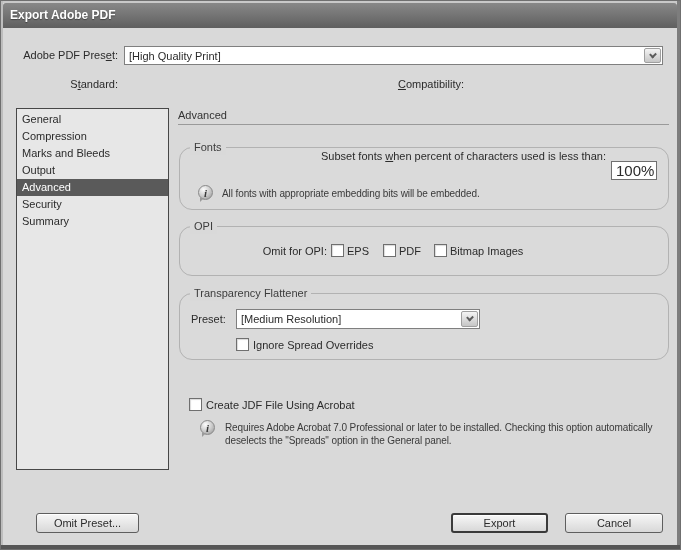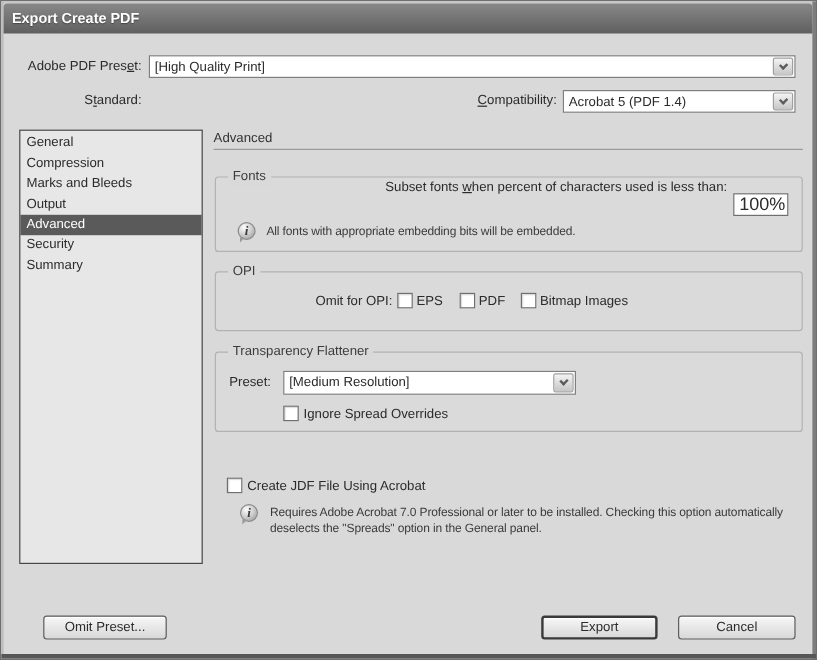--- a/index.html
+++ b/index.html
@@ -54,21 +54,21 @@
     height:17px; line-height:17px; font-size:11px; padding-left:5px;
     color:#2b2b2b; cursor:default;
   }
   .listbox .item.selected { background:#5a5a5a; color:#ffffff; }
 
   .panel-title { position:absolute; left:177px; top:108px; font-size:11px; color:#333; }
   .separator { position:absolute; left:177px; top:123px; width:491px; height:1px; background:#9a9a9a; }
 
   .group {
     position:absolute; left:178px; width:490px;
-    border:1px solid #b2b2b2; border-radius:3px; background:#dadada;
+    border:1px solid #b2b2b2; border-radius:13px; background:#dadada;
   }
   .group .legend {
     position:absolute; top:-8px; left:10px; background:#d9d9d9;
     padding:0 4px; font-size:11px; color:#3c3c3c; line-height:15px; white-space:nowrap;
   }
 
   .pct-input {
     position:absolute; left:610px; top:160px; width:46px; height:19px;
     border:1px solid #6f6f6f; background:#ffffff; font-size:15px;
     font-family:"Liberation Sans", sans-serif; padding-left:4px; color:#2b2b2b;
@@ -107,40 +107,34 @@
 </head>
 <body>
 
 <div class="win">
   <div class="edge edge-top"></div>
   <div class="edge edge-left"></div>
   <div class="edge edge-right"></div>
   <div class="edge edge-bottom"></div>
 
   <div class="titlebar">
-    <span>Export Create PDF</span>
+    <span>Export Adobe PDF</span>
   </div>
 
   <div class="lbl" style="left:20px; top:48px; width:97px; text-align:right;"><span>Adobe PDF Pres</span><u>e</u><span>t:</span></div>
   <div class="combo" style="left:123px; top:45px; width:539px; height:19px;">
     <span class="val">[High Quality Print]</span>
     <span class="btn">
         <span class="chev"></span>
       </span>
   </div>
 
   <div class="lbl" style="left:20px; top:77px; width:97px; text-align:right;"><span>S</span><u>t</u><span>andard:</span></div>
 
   <div class="lbl" style="left:366px; top:77px; width:97px; text-align:right;"><span></span><u>C</u><span>ompatibility:</span></div>
-  <div class="combo" style="left:468px; top:74px; width:194px; height:19px;">
-    <span class="val">Acrobat 5 (PDF 1.4)</span>
-    <span class="btn">
-        <span class="chev"></span>
-      </span>
-  </div>
 
   <div class="listbox">
     <div class="item">General</div>
     <div class="item">Compression</div>
     <div class="item">Marks and Bleeds</div>
     <div class="item">Output</div>
     <div class="item selected">Advanced</div>
     <div class="item">Security</div>
     <div class="item">Summary</div>
   </div>

